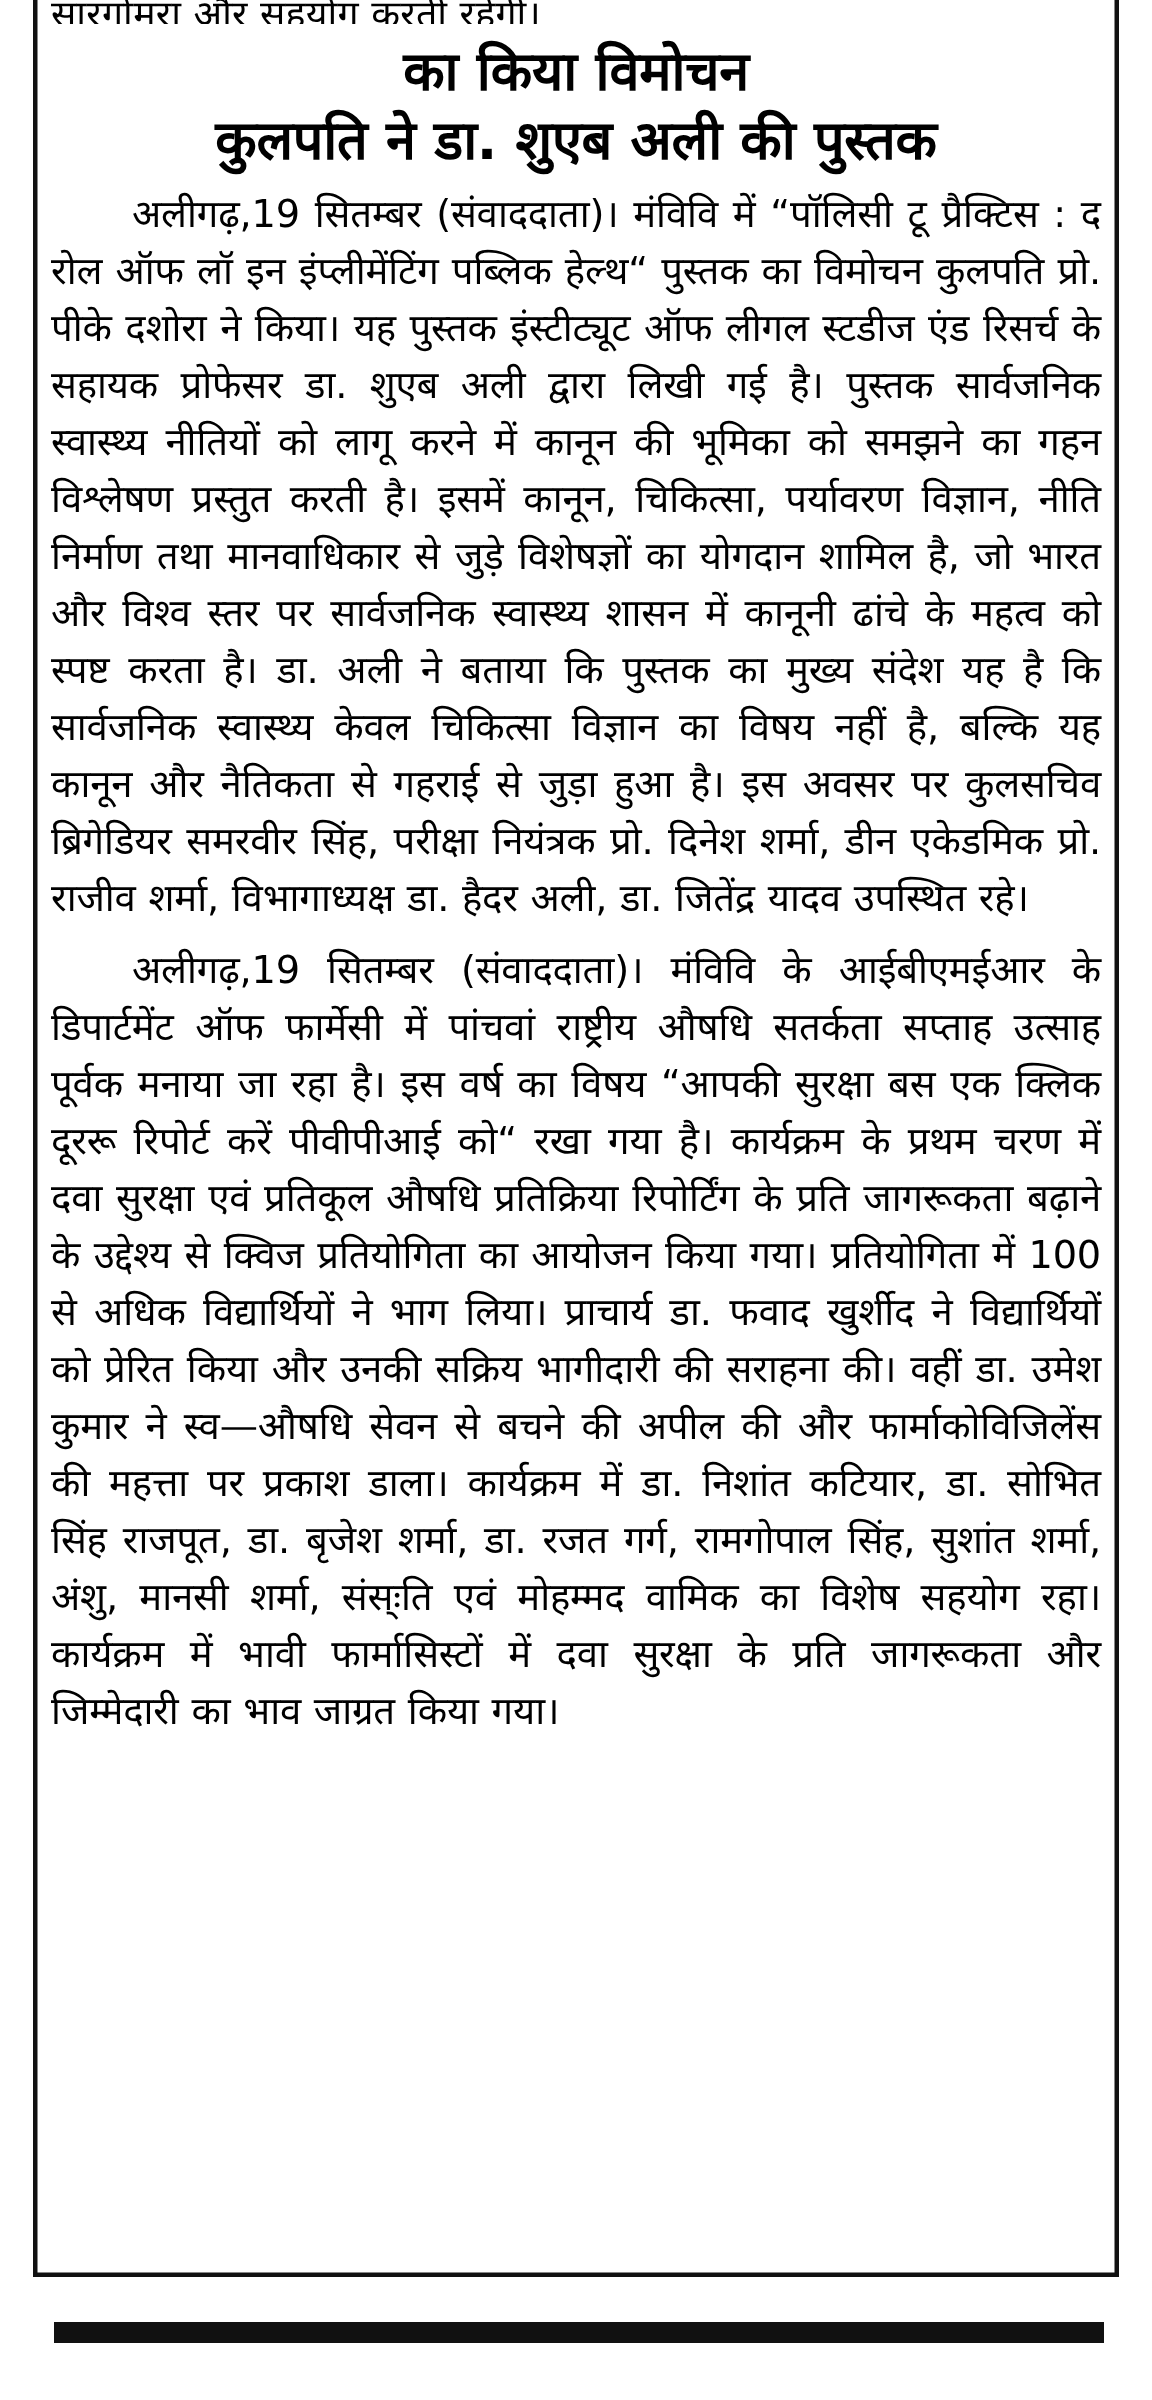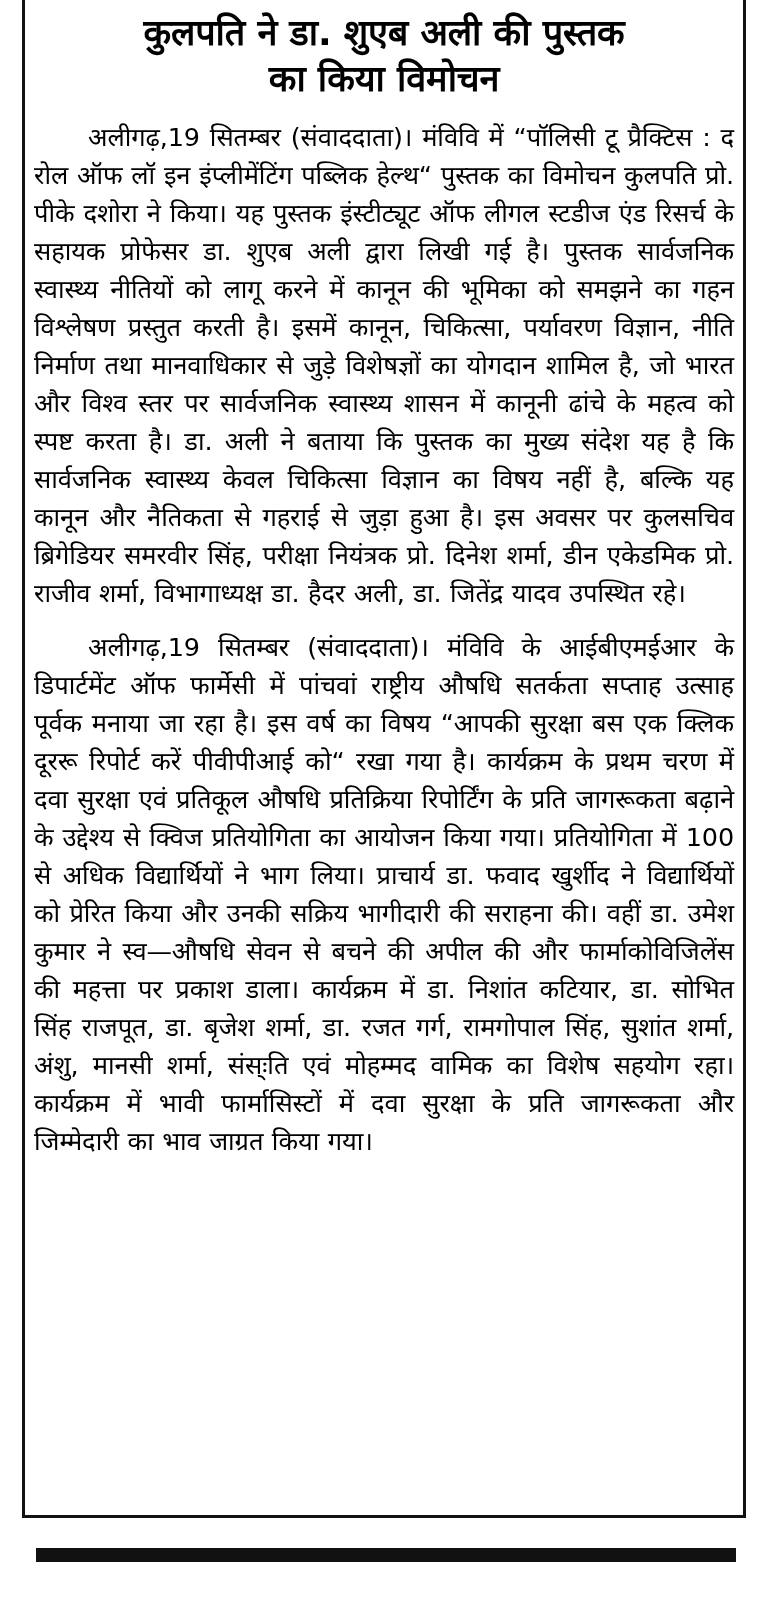--- a/index.html
+++ b/index.html
@@ -78,21 +78,21 @@
     margin: 10px 0 6px 0;
     padding: 0;
     letter-spacing: -0.2px;
   }
   h2.headline .ln {
     display: block;
   }
   p.body-text {
     font-size: 25.5px;
     line-height: 38px;
-    margin: 16px 0 2px 0;
+    margin: 0 0 2px 0;
     text-align: justify;
     text-justify: inter-word;
     letter-spacing: -0.1px;
     word-spacing: 0.5px;
   }
   p.body-text .indent {
     display: inline-block;
     width: 54px;
   }
   .article + .article {
@@ -104,25 +104,26 @@
 
 <div class="page">
 
   <div class="col-rule-left"></div>
   <div class="col-rule-right"></div>
   <div class="col-rule-bottom"></div>
   <div class="footer-bar"></div>
 
   <div class="content">
 
+    <div class="clipped-line">सारगोमरा और सहयोग करती रहेंगी।</div>
 
     <div class="article">
       <h2 class="headline">
+        <span class="ln">का किया विमोचन</span>
         <span class="ln">कुलपति ने डा. शुएब अली की पुस्तक</span>
-        <span class="ln">का किया विमोचन</span>
       </h2>
       <p class="body-text">
         <span class="indent"></span><span>अलीगढ़,19 सितम्बर (संवाददाता)।</span>
         <span>मंविवि में “पॉलिसी टू प्रैक्टिस : द रोल ऑफ लॉ इन इंप्लीमेंटिंग पब्लिक हेल्थ“ पुस्तक का विमोचन कुलपति प्रो. पीके दशोरा ने किया। यह पुस्तक इंस्टीट्यूट ऑफ लीगल स्टडीज एंड रिसर्च के सहायक प्रोफेसर डा. शुएब अली द्वारा लिखी गई है। पुस्तक सार्वजनिक स्वास्थ्य नीतियों को लागू करने में कानून की भूमिका को समझने का गहन विश्लेषण प्रस्तुत करती है। इसमें कानून, चिकित्सा, पर्यावरण विज्ञान, नीति निर्माण तथा मानवाधिकार से जुड़े विशेषज्ञों का योगदान शामिल है, जो भारत और विश्व स्तर पर सार्वजनिक स्वास्थ्य शासन में कानूनी ढांचे के महत्व को स्पष्ट करता है। डा. अली ने बताया कि पुस्तक का मुख्य संदेश यह है कि सार्वजनिक स्वास्थ्य केवल चिकित्सा विज्ञान का विषय नहीं है, बल्कि यह कानून और नैतिकता से गहराई से जुड़ा हुआ है। इस अवसर पर कुलसचिव ब्रिगेडियर समरवीर सिंह, परीक्षा नियंत्रक प्रो. दिनेश शर्मा, डीन एकेडमिक प्रो. राजीव शर्मा, विभागाध्यक्ष डा. हैदर अली, डा. जितेंद्र यादव उपस्थित रहे।</span>
       </p>
     </div>
 
     <div class="article">
       <h2 class="headline">
       </h2>

